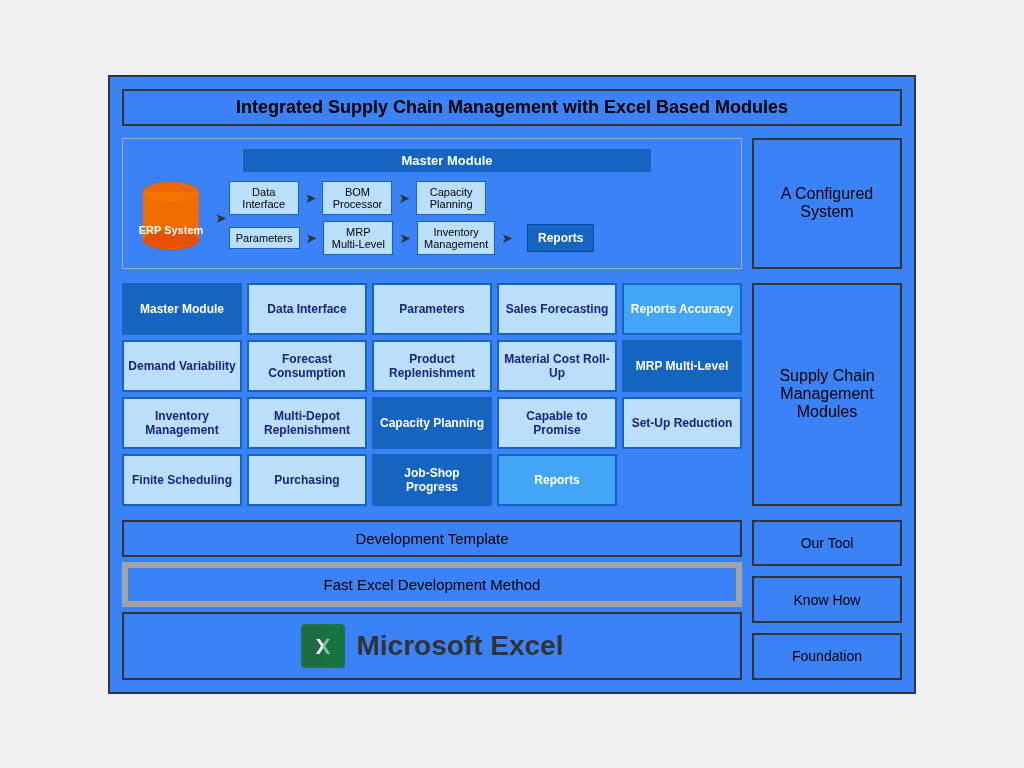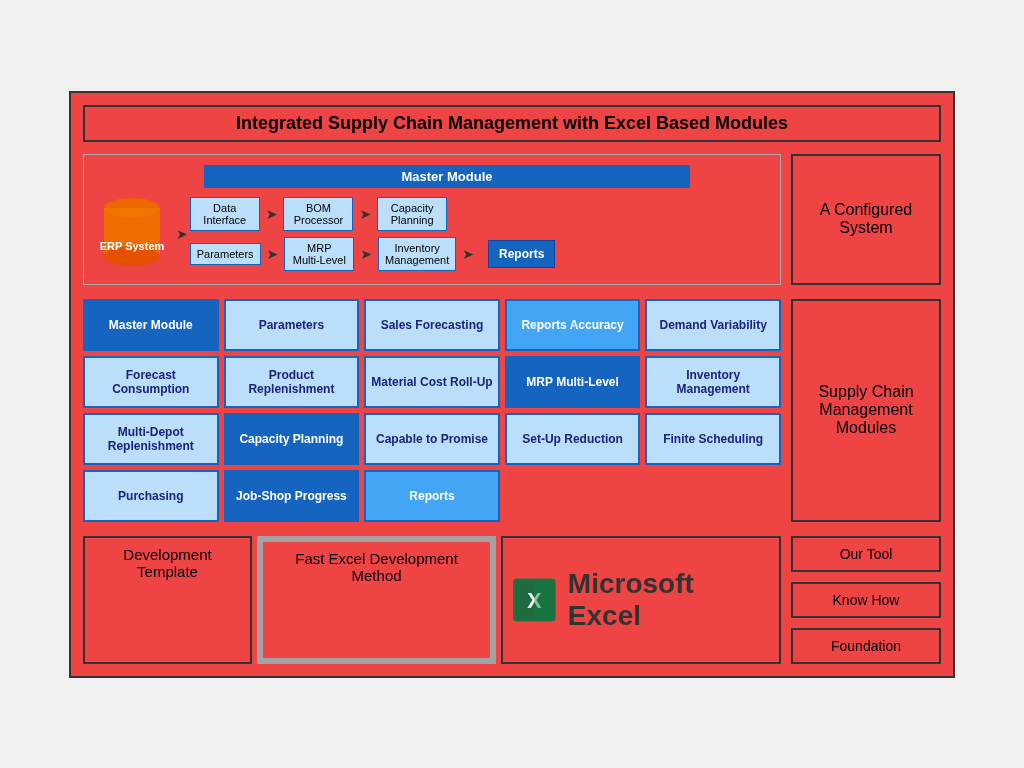--- a/index.html
+++ b/index.html
@@ -5,23 +5,23 @@
     * { box-sizing: border-box; margin: 0; padding: 0; }
     body {
       font-family: Arial, sans-serif;
       background: #f0f0f0;
       display: flex;
       justify-content: center;
       align-items: center;
       min-height: 100vh;
     }
     .main-container {
-      background: #ef4444;
-      border: 2px solid #333;
-      width: 886px;
+      background: #3b82f6;
+      border: 2px solid #333;
+      width: 808px;
       padding: 12px;
     }
     .page-title {
       text-align: center;
       font-size: 18px;
       font-weight: bold;
       border: 2px solid #333;
       padding: 6px 10px;
       margin-bottom: 12px;
     }
@@ -137,21 +137,21 @@
     }
 
     
     .bottom-section {
       display: flex;
       gap: 10px;
     }
     .bottom-left {
       flex: 1;
       display: flex;
-      flex-direction: row;
+      flex-direction: column;
       gap: 5px;
     }
     .dev-template-box {
       border: 2px solid #333;
       text-align: center;
       font-size: 15px;
       padding: 8px;
     }
     .fast-excel-box {
       border: 6px solid #a3a3a3;
@@ -243,20 +243,21 @@
         </div>
       </div>
     </div>
     <div class="configured-box">A Configured System</div>
   </div>
 
   <div class="middle-section">
     <div class="module-grid">
 
       <div class="mod-cell mod-dark">Master Module</div>
+      <div class="mod-cell mod-light">Data Interface</div>
       <div class="mod-cell mod-light">Parameters</div>
       <div class="mod-cell mod-light">Sales Forecasting</div>
       <div class="mod-cell mod-medium">Reports Accuracy</div>
 
       <div class="mod-cell mod-light">Demand Variability</div>
       <div class="mod-cell mod-light">Forecast Consumption</div>
       <div class="mod-cell mod-light">Product Replenishment</div>
       <div class="mod-cell mod-light">Material Cost Roll-Up</div>
 
       <div class="mod-cell mod-dark">MRP Multi-Level</div>

